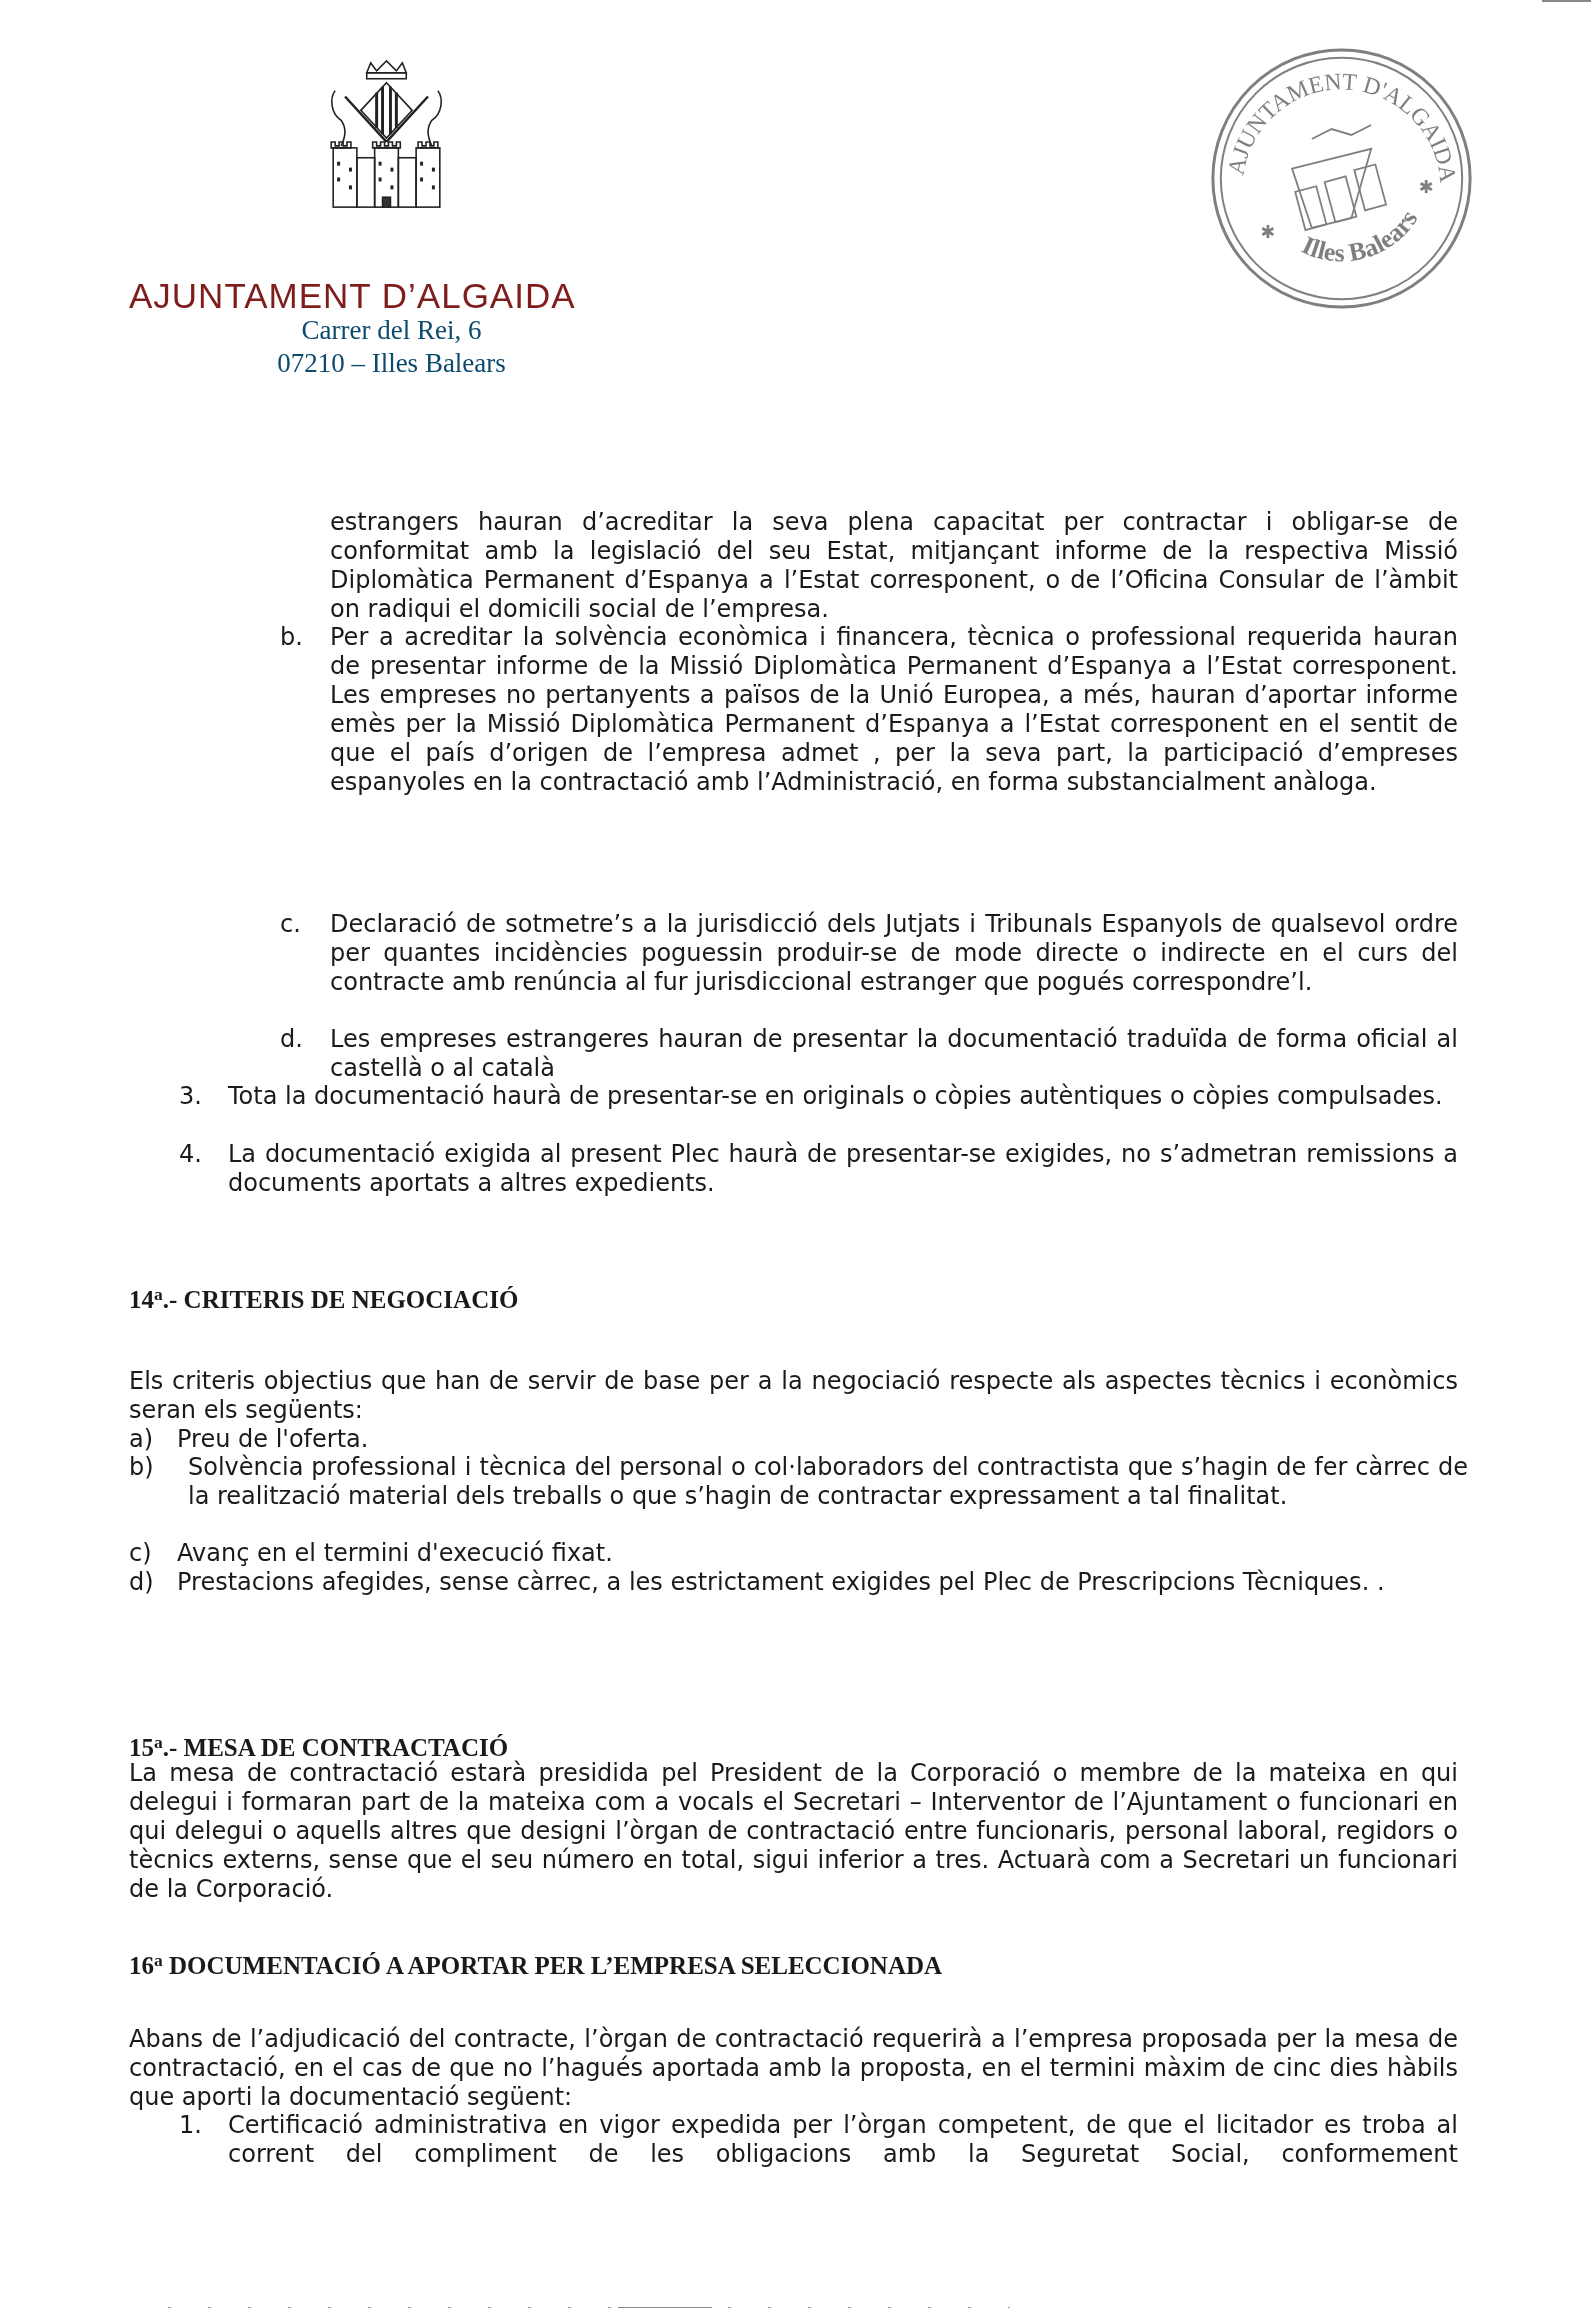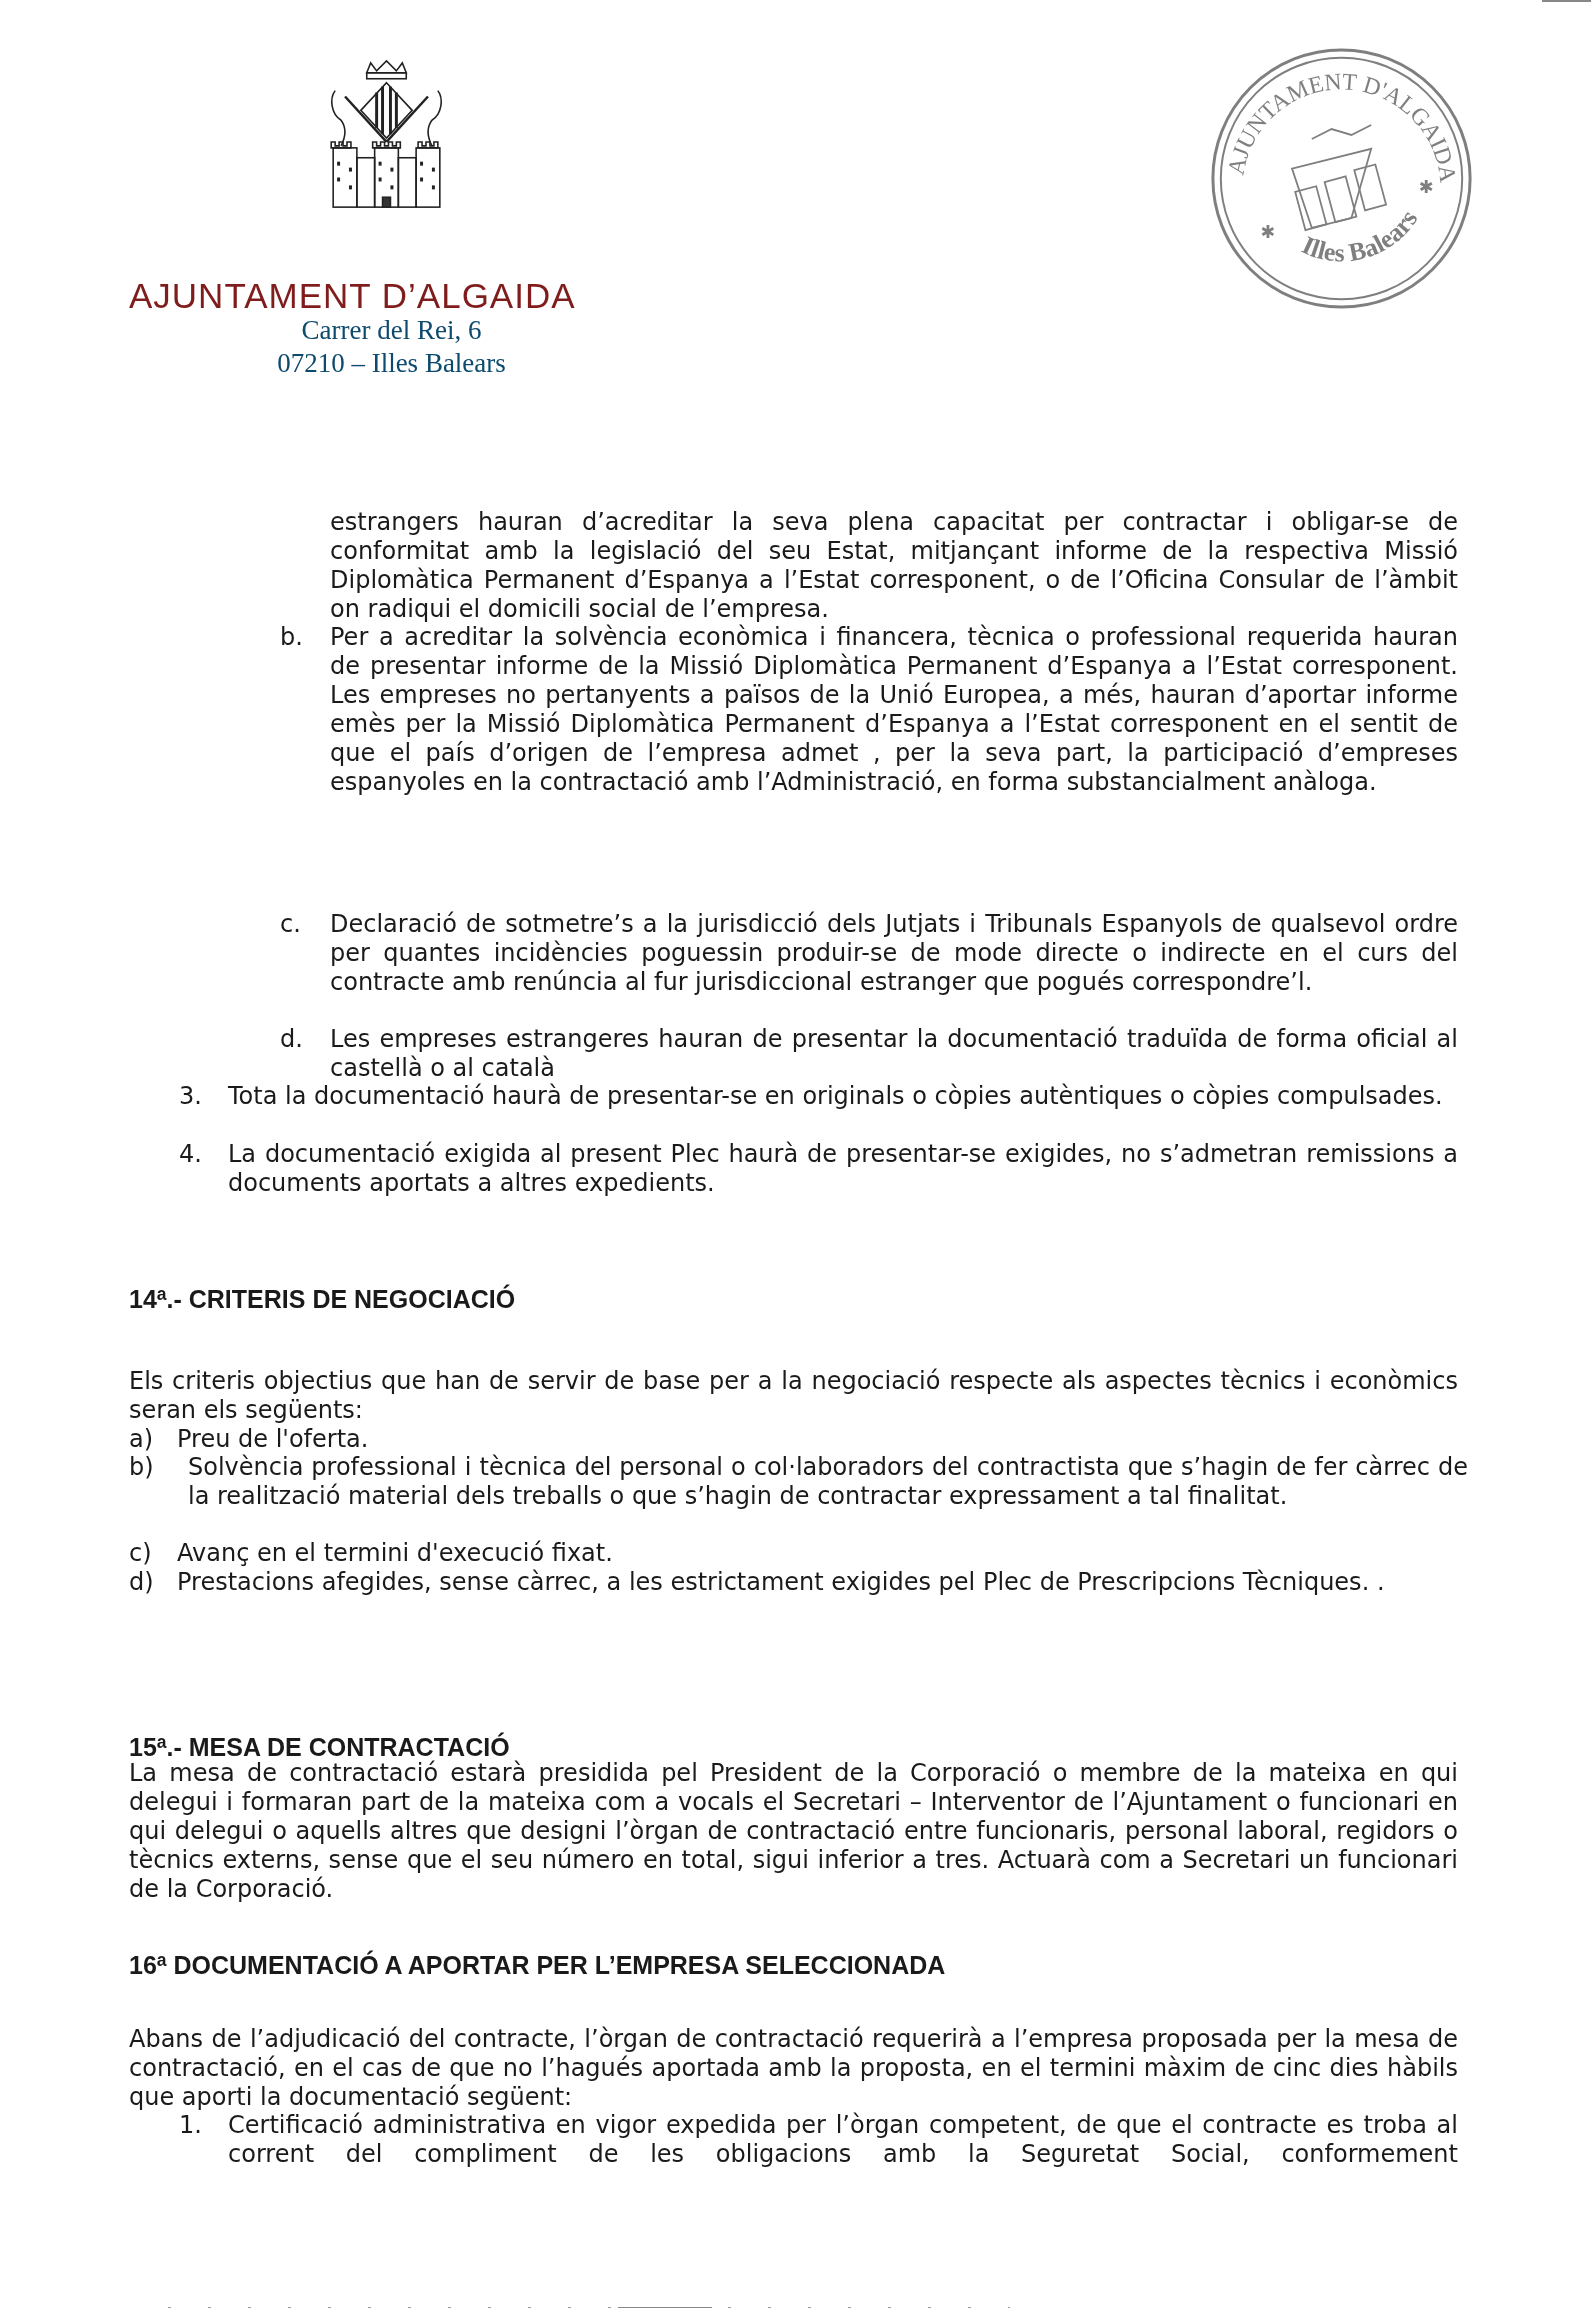--- a/index.html
+++ b/index.html
@@ -15,21 +15,21 @@
     font-family: "Liberation Serif", serif; font-size: 27px; color: #0c4a6e; }
   .org-addr.l1 { top: 315px; }
   .org-addr.l2 { top: 348px; }
 
   .seal { position: absolute; left: 1203px; top: 40px; width: 277px; height: 277px; }
 
   .body { position: absolute; left: 0; top: 0; width: 1592px; font-family: "DejaVu Sans", sans-serif;
     font-size: 24px; line-height: 29px; color: #1a1a1a; }
   .blk { position: absolute; text-align: justify; text-align-last: left; }
   .lbl { position: absolute; }
-  .hdr { position: absolute; font-family: Liberation Sans, sans-serif; font-weight: bold; font-size: 25px; color: #1a1a1a; white-space: nowrap; }
+  .hdr { position: absolute; font-family: Liberation Serif, serif; font-weight: bold; font-size: 25px; color: #1a1a1a; white-space: nowrap; }
   .hdr sup { font-size: 0.7em; vertical-align: 0.45em; }
 
   .scan-marks { position: absolute; left: 168px; top: 2307px; width: 842px; height: 2px;
     background: repeating-linear-gradient(90deg, #999 0 3px, transparent 3px 40px); }
   .scan-marks .solid { position: absolute; left: 450px; width: 94px; height: 2px; background: #888; }
 </style>
 </head>
 <body>
 
 <div class="page">
@@ -148,20 +148,20 @@
       <span>15</span><sup>a</sup><span>.- </span><span>MESA DE CONTRACTACIÓ</span>
     </div>
     <div class="blk" style="left:129px; top:1759px; width:1329px;">La mesa de contractació estarà presidida pel President de la Corporació o membre de la mateixa en qui delegui i formaran part de la mateixa com a vocals el Secretari – Interventor de l’Ajuntament o funcionari en qui delegui o aquells altres que designi l’òrgan de contractació entre funcionaris, personal laboral, regidors o tècnics externs,  sense que el seu número en total, sigui inferior a tres. Actuarà com a Secretari un funcionari de la Corporació.</div>
 
     <div class="hdr" style="left:129px; top:1946px;text-align:center;">
       <span>16</span><sup>a</sup><span> </span><span>DOCUMENTACIÓ A APORTAR PER L’EMPRESA SELECCIONADA</span>
     </div>
     <div class="blk" style="left:129px; top:2025px; width:1329px;">Abans de l’adjudicació del contracte, l’òrgan de contractació requerirà a l’empresa proposada per la mesa de contractació, en el cas de que no l’hagués aportada amb la proposta, en el termini màxim de cinc dies hàbils que aporti la documentació següent:</div>
 
     <div class="lbl" style="left:179px; top:2111px;">1.</div>
-    <div class="blk" style="left:228px; top:2111px; width:1230px; text-align-last: justify;">Certificació administrativa en vigor expedida per l’òrgan competent, de que el contracte es troba al corrent del compliment de les obligacions amb la Seguretat Social, conformement</div>
+    <div class="blk" style="left:228px; top:2111px; width:1230px; text-align-last: justify;">Certificació administrativa en vigor expedida per l’òrgan competent, de que el licitador es troba al corrent del compliment de les obligacions amb la Seguretat Social, conformement</div>
   </div>
 
   <div class="scan-marks">
       <div class="solid"></div>
     </div>
 </div>
 
 
 </body></html>

